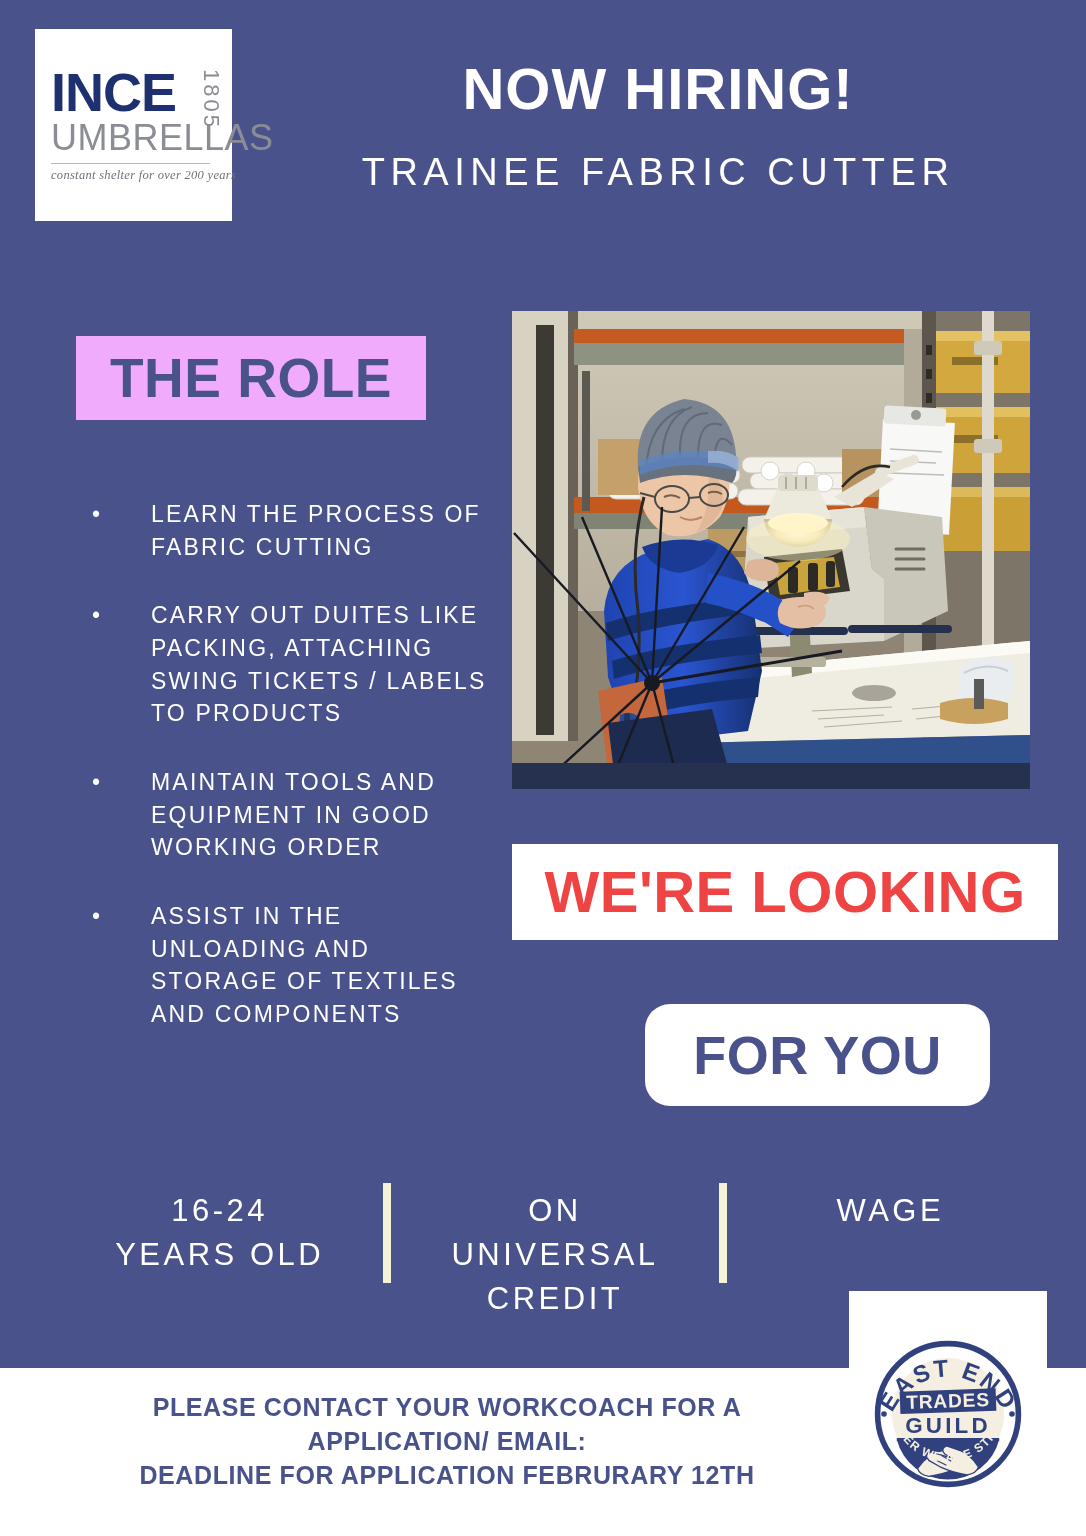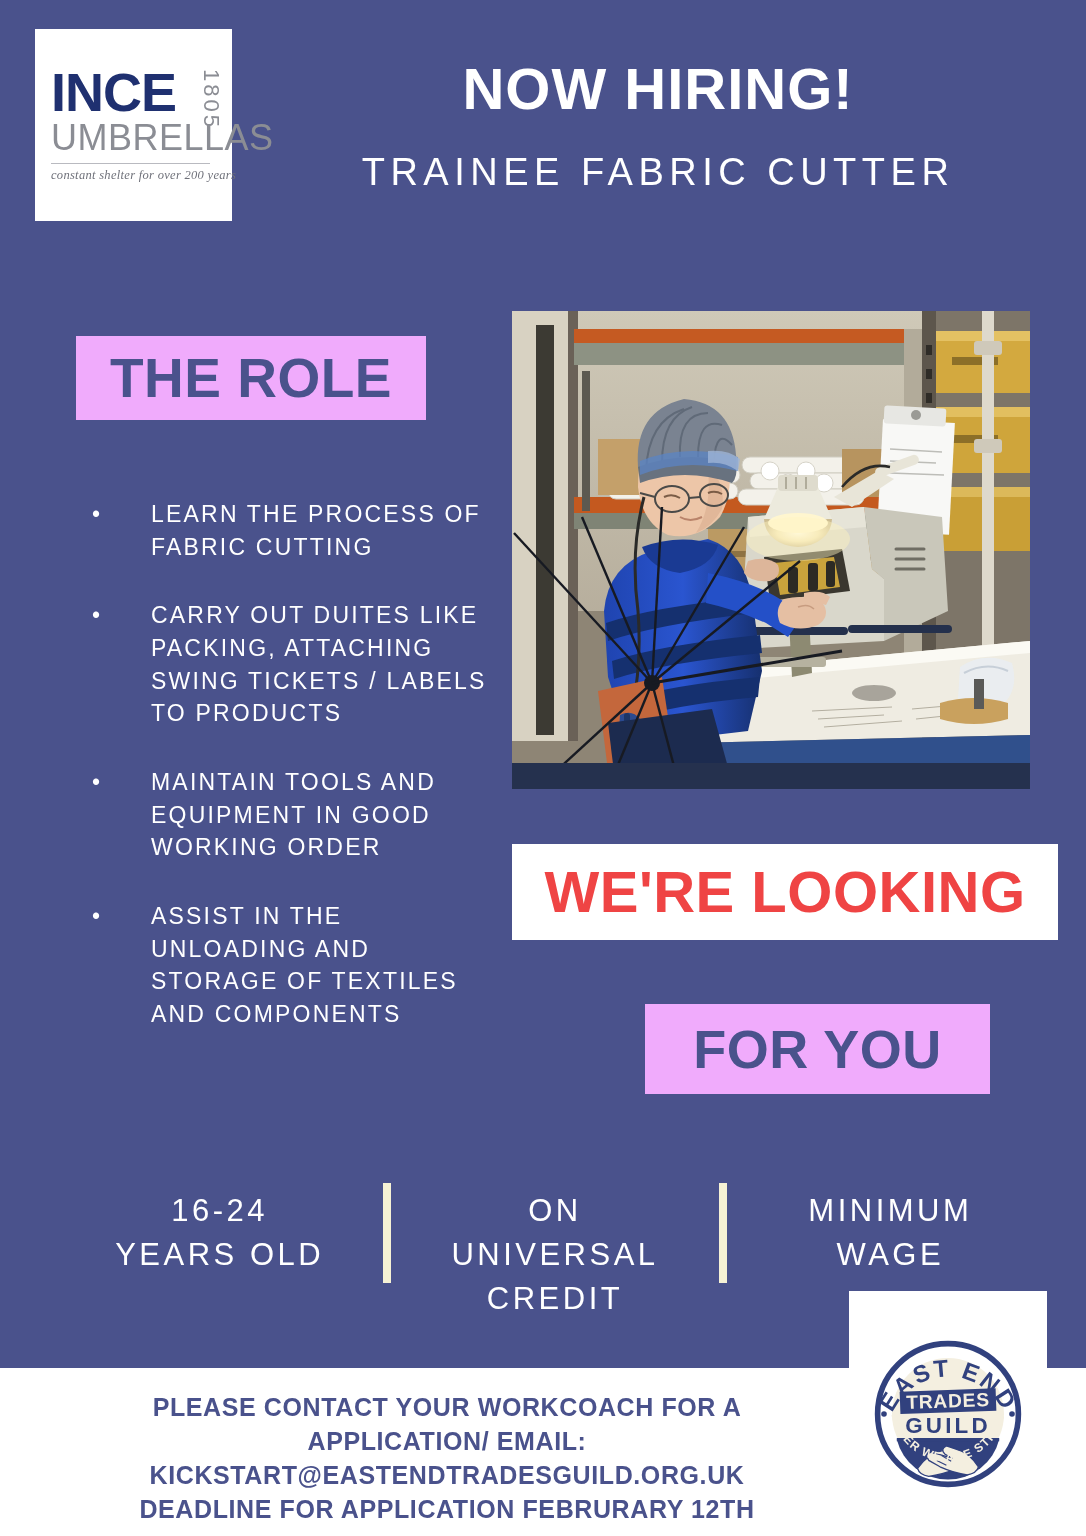--- a/index.html
+++ b/index.html
@@ -184,25 +184,26 @@
     font-weight: bold;
     font-size: 58px;
     letter-spacing: 0.5px;
     line-height: 1;
   }
   .look-banner-2 {
     position: absolute;
     left: 645px;
     top: 1004px;
     width: 345px;
-    height: 90px;
-    background: #f0abfc;
+    height: 102px;
+    background: #ffffff;
     display: flex;
     align-items: center;
     justify-content: center;
+    border-radius: 25px;
   }
   .look-banner-2 span {
     color: #4a528c;
     font-weight: bold;
     font-size: 54px;
     letter-spacing: 0.5px;
     line-height: 1;
   }
 
   
@@ -560,30 +561,28 @@
       <div>YEARS OLD</div>
     </div>
     <div class="divider"></div>
     <div class="criterion">
       <div>ON</div>
       <div>UNIVERSAL</div>
       <div>CREDIT</div>
     </div>
     <div class="divider"></div>
     <div class="criterion">
-      <div>MINIMUM</div>
       <div>WAGE</div>
     </div>
   </div>
 
   <div class="footer">
     <div class="footer-text">
       <span class="footer-line">PLEASE CONTACT YOUR WORKCOACH FOR A</span>
       <span class="footer-line">APPLICATION/ EMAIL:</span>
-      <span class="footer-line">KICKSTART@EASTENDTRADESGUILD.ORG.UK</span>
       <span class="footer-line">DEADLINE FOR APPLICATION FEBRURARY 12TH</span>
     </div>
   </div>
 
   <div class="guild">
     <svg width="160" height="160" viewBox="0 0 200 200">
       <defs>
         <path id="arcTop" d="M 26 112 A 76 76 0 0 1 174 112"></path>
         <path id="arcBot" d="M 30 104 A 72 72 0 0 0 170 104"></path>
       </defs>

